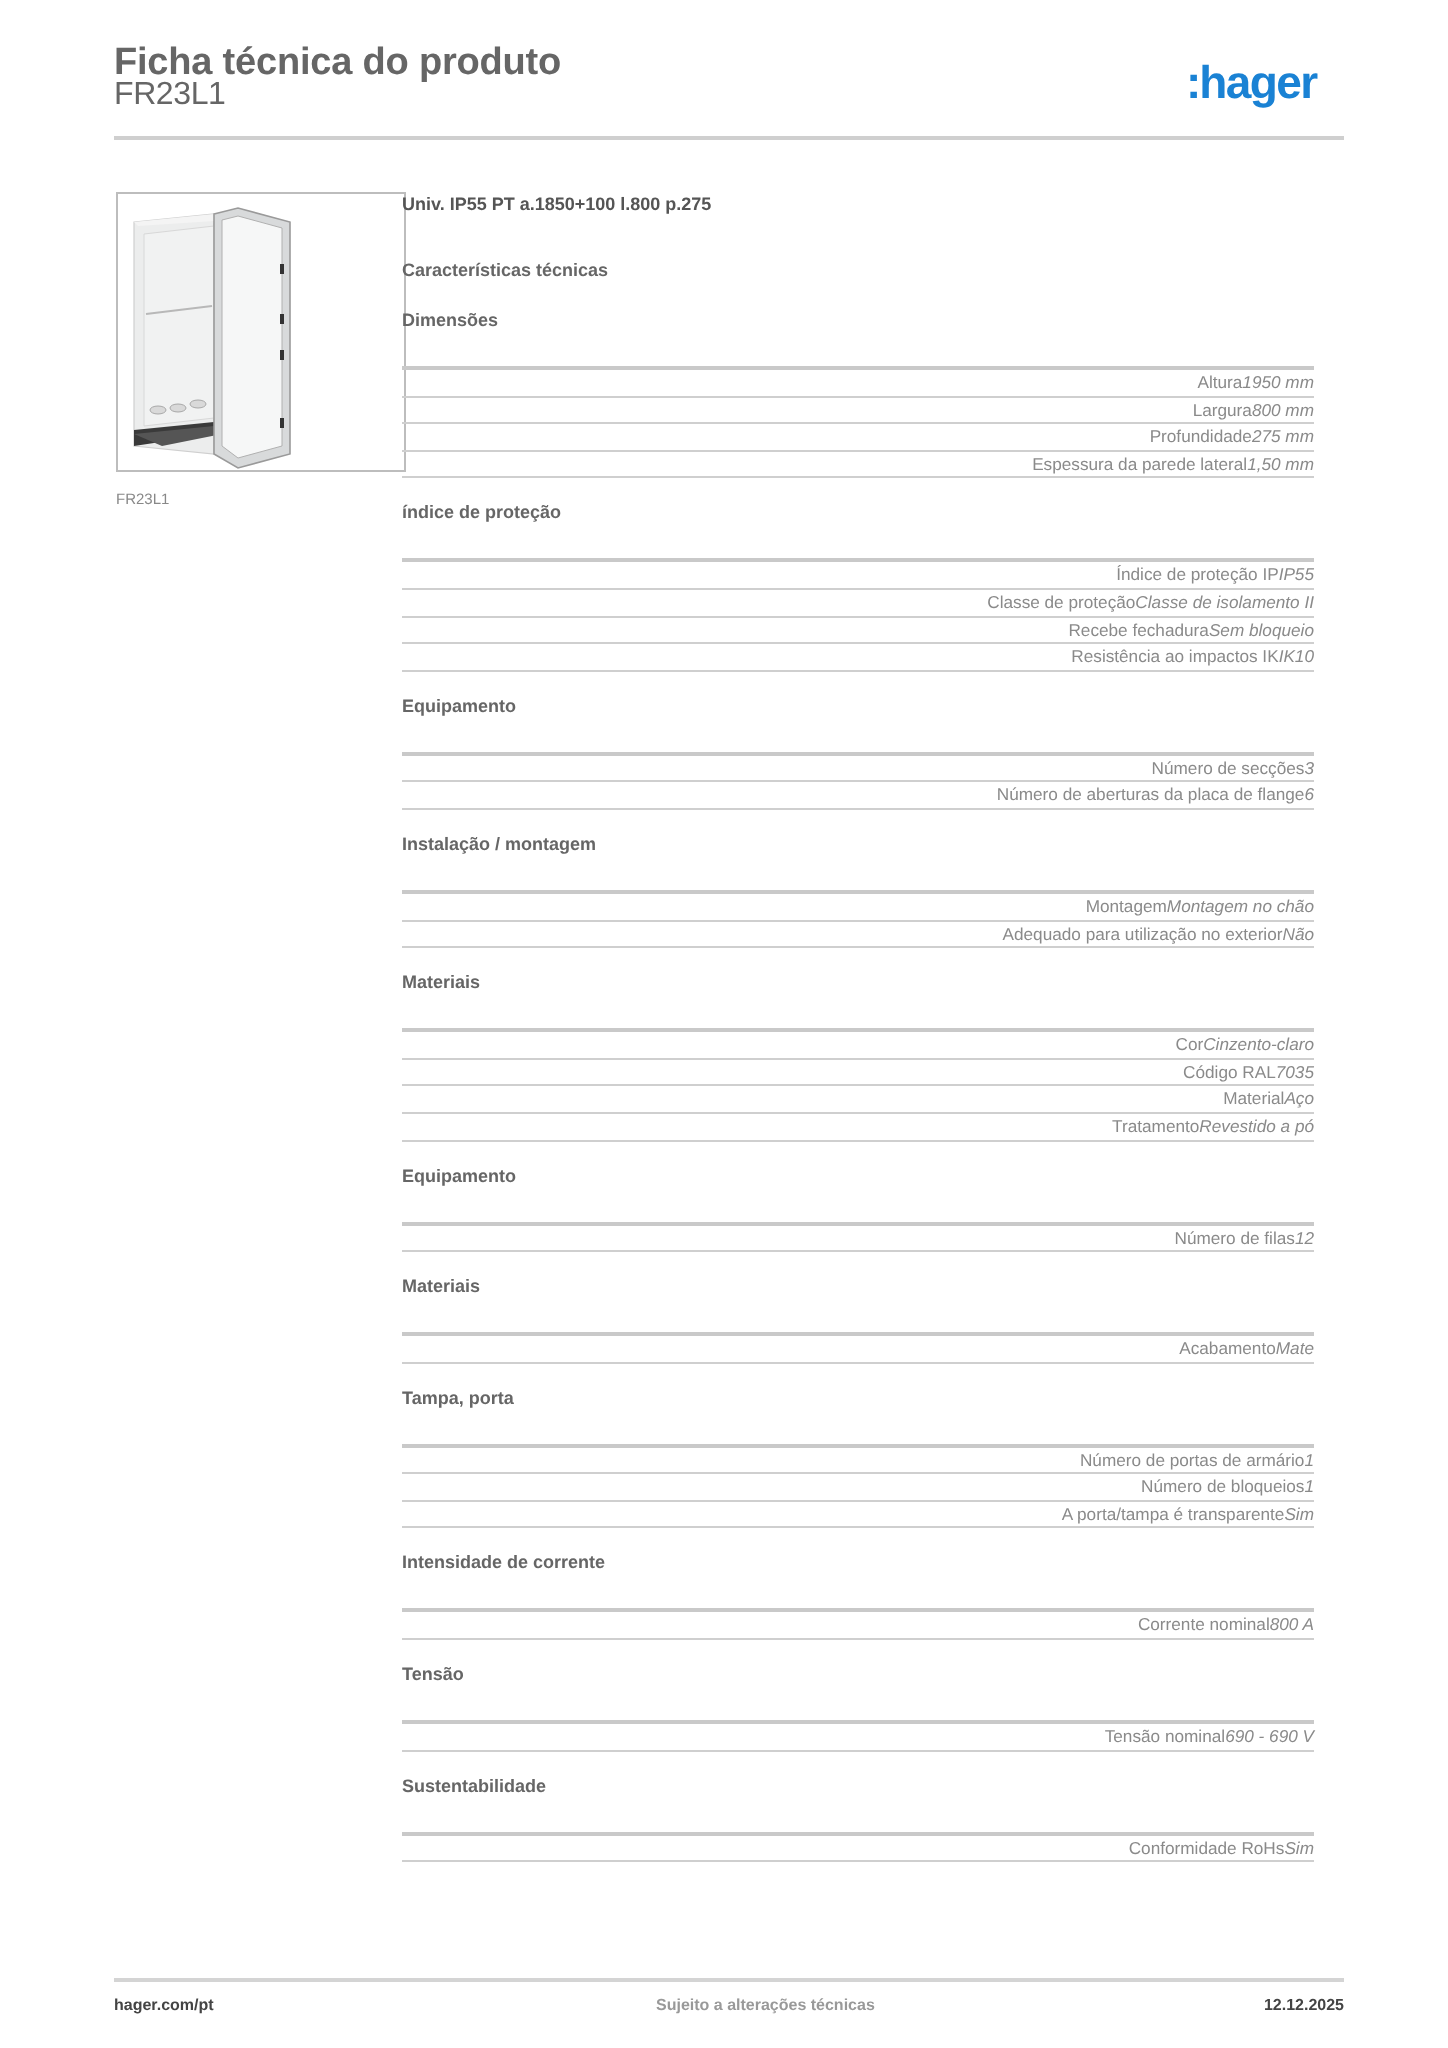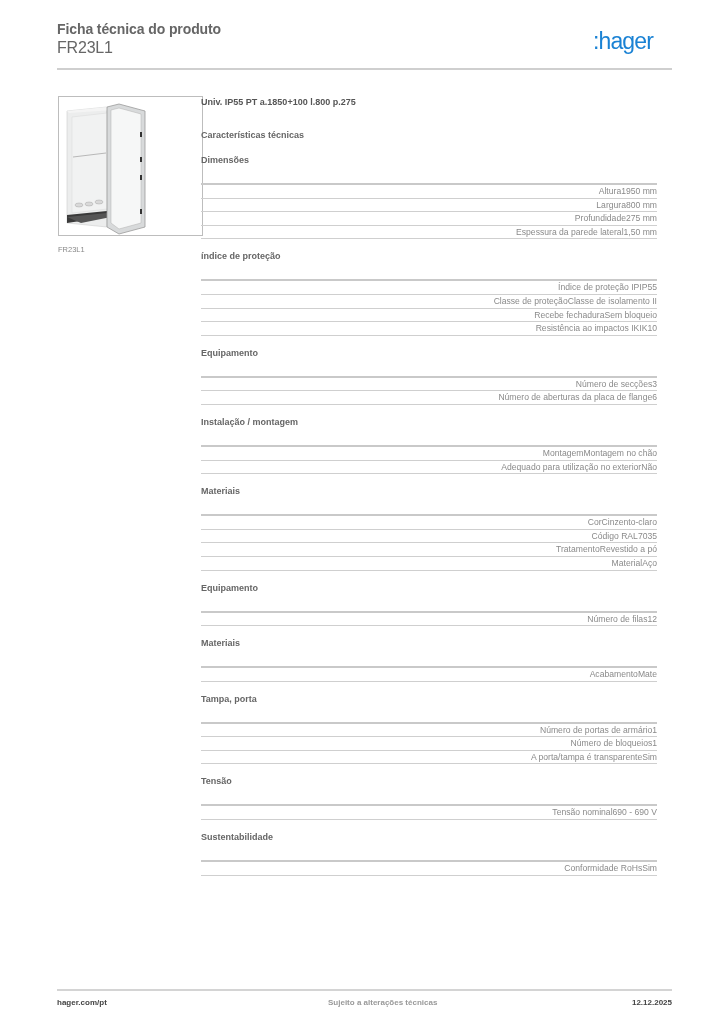--- a/index.html
+++ b/index.html
@@ -1,31 +1,31 @@
 <!DOCTYPE html>
 <html><head>
 <meta charset="utf-8">
 <style>
   html, body { margin:0; padding:0; background:#ffffff; }
   body { width:724px; height:1024px; position:relative; overflow:hidden;
          font-family:"Liberation Sans", sans-serif; color:#555; }
-  .header-title { position:absolute; left:57px; top:21px; font-size:14px; font-weight:bold; color:#666; letter-spacing:-0.1px; }
+  .header-title { position:absolute; left:57px; top:21px; font-size:19px; font-weight:bold; color:#666; letter-spacing:-0.1px; }
   .header-sub { position:absolute; left:57px; top:39px; font-size:16px; color:#666; letter-spacing:-0.2px; }
-  .logo { position:absolute; left:593px; top:28px; font-size:23px; font-weight:normal; color:#1a82d4; letter-spacing:-0.8px; }
+  .logo { position:absolute; left:593px; top:28px; font-size:23px; font-weight:bold; color:#1a82d4; letter-spacing:-0.8px; }
   .logo .colon { letter-spacing:-1px; }
   .hrule-top { position:absolute; left:57px; right:52px; top:68px; height:2px; background:#cfcfcf; }
   .image-box { position:absolute; left:58px; top:96px; width:143px; height:138px; border:1px solid #bdbdbd; background:#fff; }
   .image-caption { position:absolute; left:58px; top:245px; font-size:7.5px; color:#888; }
   .content { position:absolute; left:201px; top:97px; width:456px; }
   .product-name { font-size:9px; font-weight:bold; color:#555; height:13px; }
   .char-title { font-size:9px; font-weight:bold; color:#666; margin-top:20px; height:13px; }
   .section { margin-top:12px; }
   .section-title { font-size:9px; font-weight:bold; color:#666; height:12px; border-bottom:2px solid #c9c9c9; padding-bottom:16px; }
   .row { display:flex; justify-content:flex-end; font-size:8.6px; color:#8a8a8a; height:12.6px; line-height:13px; border-bottom:1.4px solid #cfcfcf; }
-  .row .val { text-align:right; }
+  .row .val { text-align:right;font-style:italic; }
   .footer-rule { position:absolute; left:57px; right:52px; top:989px; height:1.5px; background:#d4d4d4; }
   .footer-left { position:absolute; left:57px; top:998px; font-size:8px; font-weight:bold; color:#444; }
   .footer-center { position:absolute; left:328px; top:998px; font-size:8px; color:#999;font-weight:bold; }
   .footer-right { position:absolute; right:52px; top:998px; font-size:8px; font-weight:bold; color:#444; }
 </style>
 </head>
 <body>
 
 <div class="header-title">Ficha técnica do produto</div>
 <div class="header-sub">FR23L1</div>
@@ -126,27 +126,27 @@
         <div class="section-title">Materiais</div>
         <div class="row">
           <span>Cor</span>
           <span class="val">Cinzento-claro</span>
         </div>
         <div class="row">
           <span>Código RAL</span>
           <span class="val">7035</span>
         </div>
         <div class="row">
+          <span>Material</span>
+          <span class="val">Aço</span>
+        </div>
+        <div class="row">
           <span>Tratamento</span>
           <span class="val">Revestido a pó</span>
         </div>
-        <div class="row">
-          <span>Material</span>
-          <span class="val">Aço</span>
-        </div>
       </div>
       <div class="section">
         <div class="section-title">Equipamento</div>
         <div class="row">
           <span>Número de filas</span>
           <span class="val">12</span>
         </div>
       </div>
       <div class="section">
         <div class="section-title">Materiais</div>
@@ -161,20 +161,27 @@
           <span>Número de portas de armário</span>
           <span class="val">1</span>
         </div>
         <div class="row">
           <span>Número de bloqueios</span>
           <span class="val">1</span>
         </div>
         <div class="row">
           <span>A porta/tampa é transparente</span>
           <span class="val">Sim</span>
+        </div>
+      </div>
+      <div class="section">
+        <div class="section-title">Intensidade de corrente</div>
+        <div class="row">
+          <span>Corrente nominal</span>
+          <span class="val">800 A</span>
         </div>
       </div>
       <div class="section">
         <div class="section-title">Tensão</div>
         <div class="row">
           <span>Tensão nominal</span>
           <span class="val">690 - 690 V</span>
         </div>
       </div>
       <div class="section">

